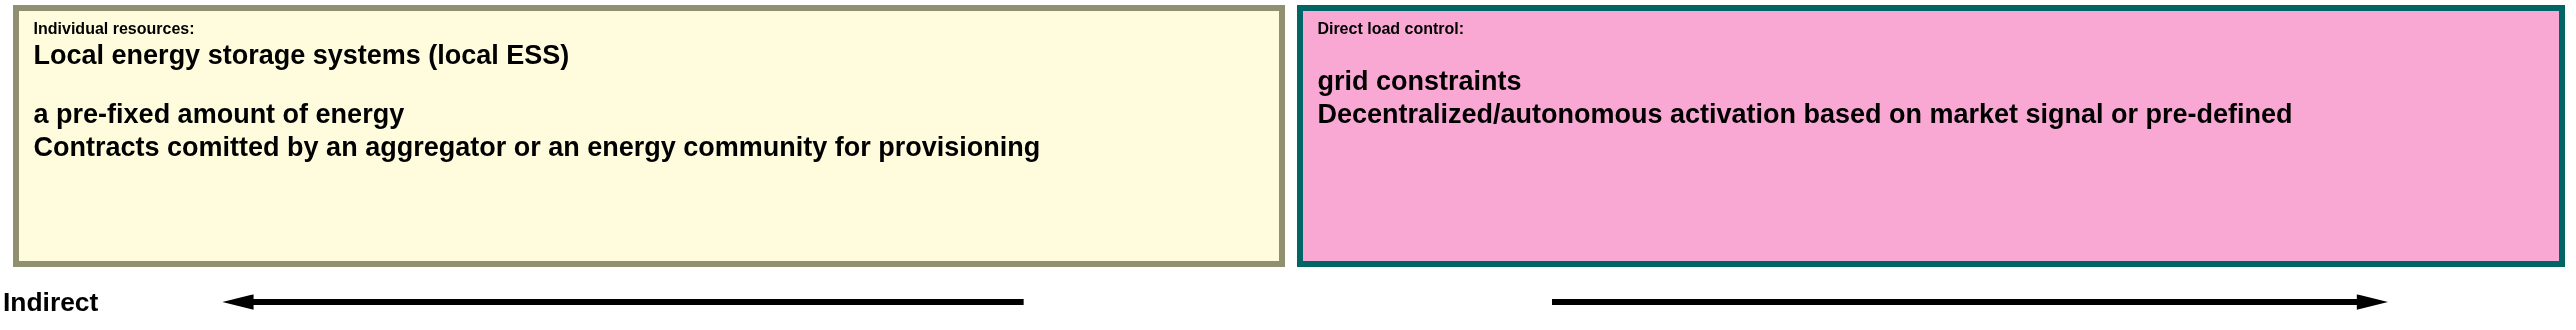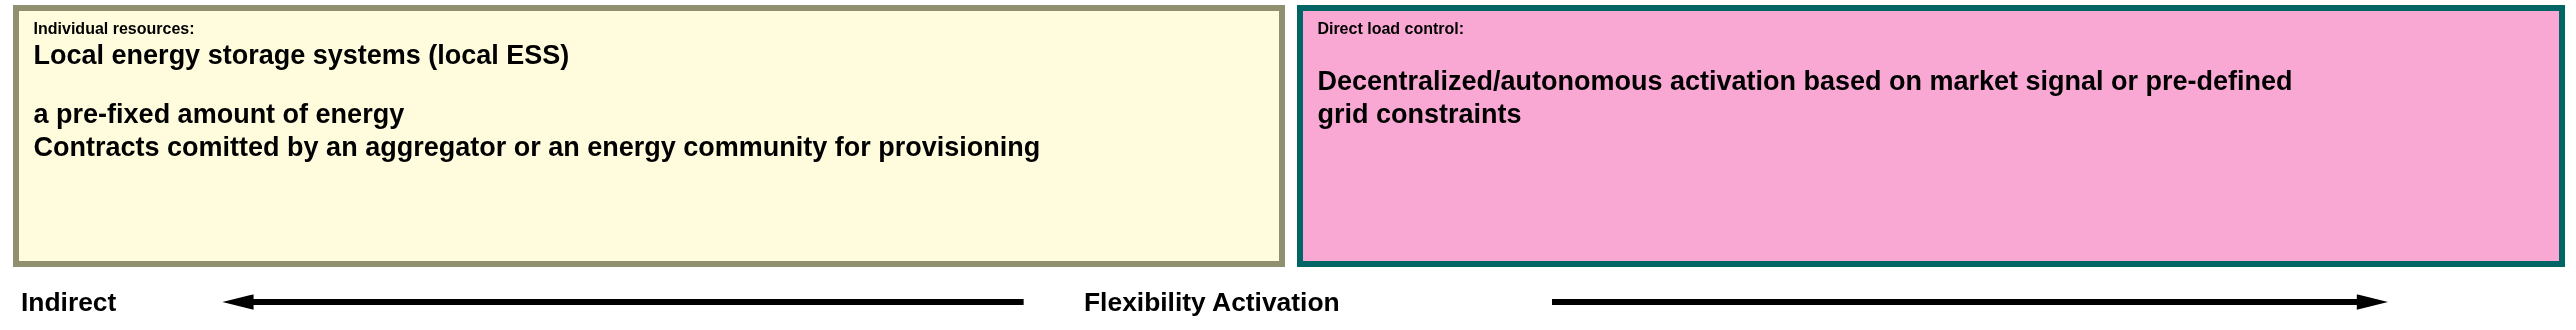--- a/index.html
+++ b/index.html
@@ -88,21 +88,21 @@
     position: absolute;
     top: 50%;
     transform: translateY(-50%);
     font-size: 26.4px;
     font-weight: bold;
     color: #000000;
     white-space: nowrap;
     letter-spacing: 0px;
   }
 
-  .axis-label-indirect { left: 21px; }
+  .axis-label-indirect { left: 3px; }
   .axis-label-center   { left: 1084px; }
   .axis-label-direct   { left: 2436px; margin-top: 40px; }
 
   .arrow {
     position: absolute;
     top: 50%;
     transform: translateY(-50%);
     height: 15.6px;
   }
 
@@ -141,41 +141,40 @@
     <div class="panel panel-direct">
 
       <div>
         <div class="panel-heading">Direct load control:</div>
       </div>
 
       <div class="spacer-block"></div>
 
       <div>
         <div class="panel-body">
+          <div class="panel-body-line">grid constraints</div>
           <div class="panel-body-line">Decentralized/autonomous activation based on market signal or pre-defined</div>
-          <div class="panel-body-line">grid constraints</div>
         </div>
       </div>
 
     </div>
 
   </div>
 
   <div class="axis-row">
 
     <div class="axis-label axis-label-indirect">Indirect</div>
 
     <div class="arrow arrow-left">
       <svg width="802" height="15.6" viewBox="0 0 1336 26" xmlns="http://www.w3.org/2000/svg">
         <polygon points="0,13 52,0 52,26" fill="#000000"></polygon>
         <rect x="50" y="8" width="1286" height="10" fill="#000000"></rect>
       </svg>
     </div>
 
-    <div class="axis-label axis-label-center">Flexibility Activation</div>
 
     <div class="arrow arrow-right">
       <svg width="836" height="15.6" viewBox="0 0 1394 26" xmlns="http://www.w3.org/2000/svg">
         <rect x="0" y="8" width="1344" height="10" fill="#000000"></rect>
         <polygon points="1394,13 1342,0 1342,26" fill="#000000"></polygon>
       </svg>
     </div>
 
     <div class="axis-label axis-label-direct">Direct</div>
 

